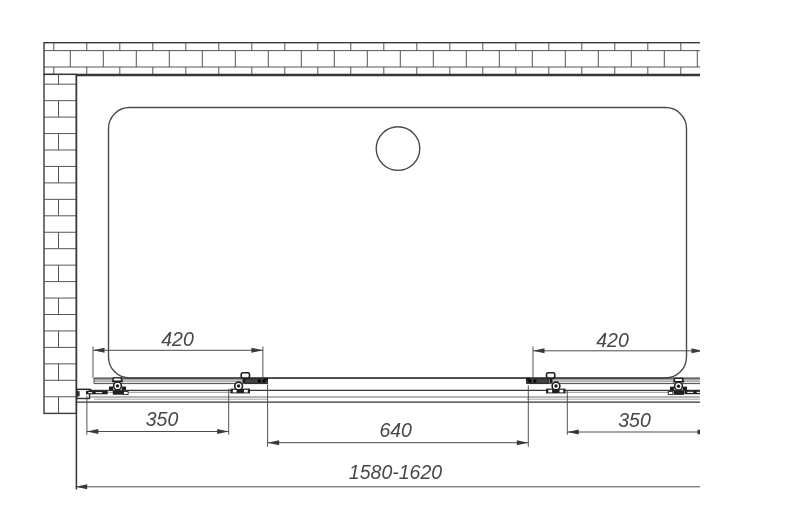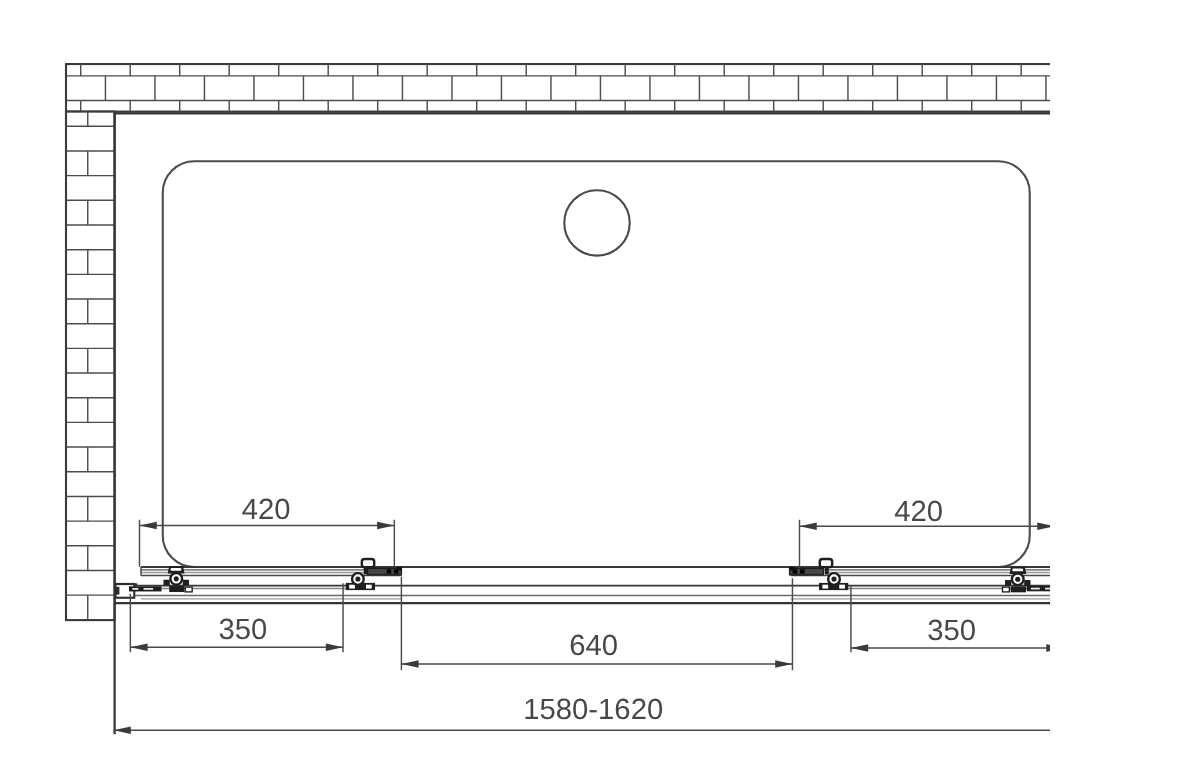--- a/index.html
+++ b/index.html
@@ -1,16 +1,16 @@
 <!DOCTYPE html>
 <html><head>
 <meta charset="utf-8">
 <style>
 html,body{margin:0;padding:0;background:#ffffff;}
-#page{position:relative;width:700px;height:522px;background:#ffffff;overflow:hidden;}
+#page{position:relative;width:700px;height:522px;background:#ffffff;overflow:hidden;font-style:italic;}
 svg{display:block;}
 text{font-family:"Liberation Sans", sans-serif;fill:#474747;}
 </style>
 </head>
 <body>
 <div id="page">
 <svg width="800" height="522" viewBox="0 0 800 522">
 
 <rect x="0" y="0" width="800" height="522" fill="#ffffff"></rect>
 

